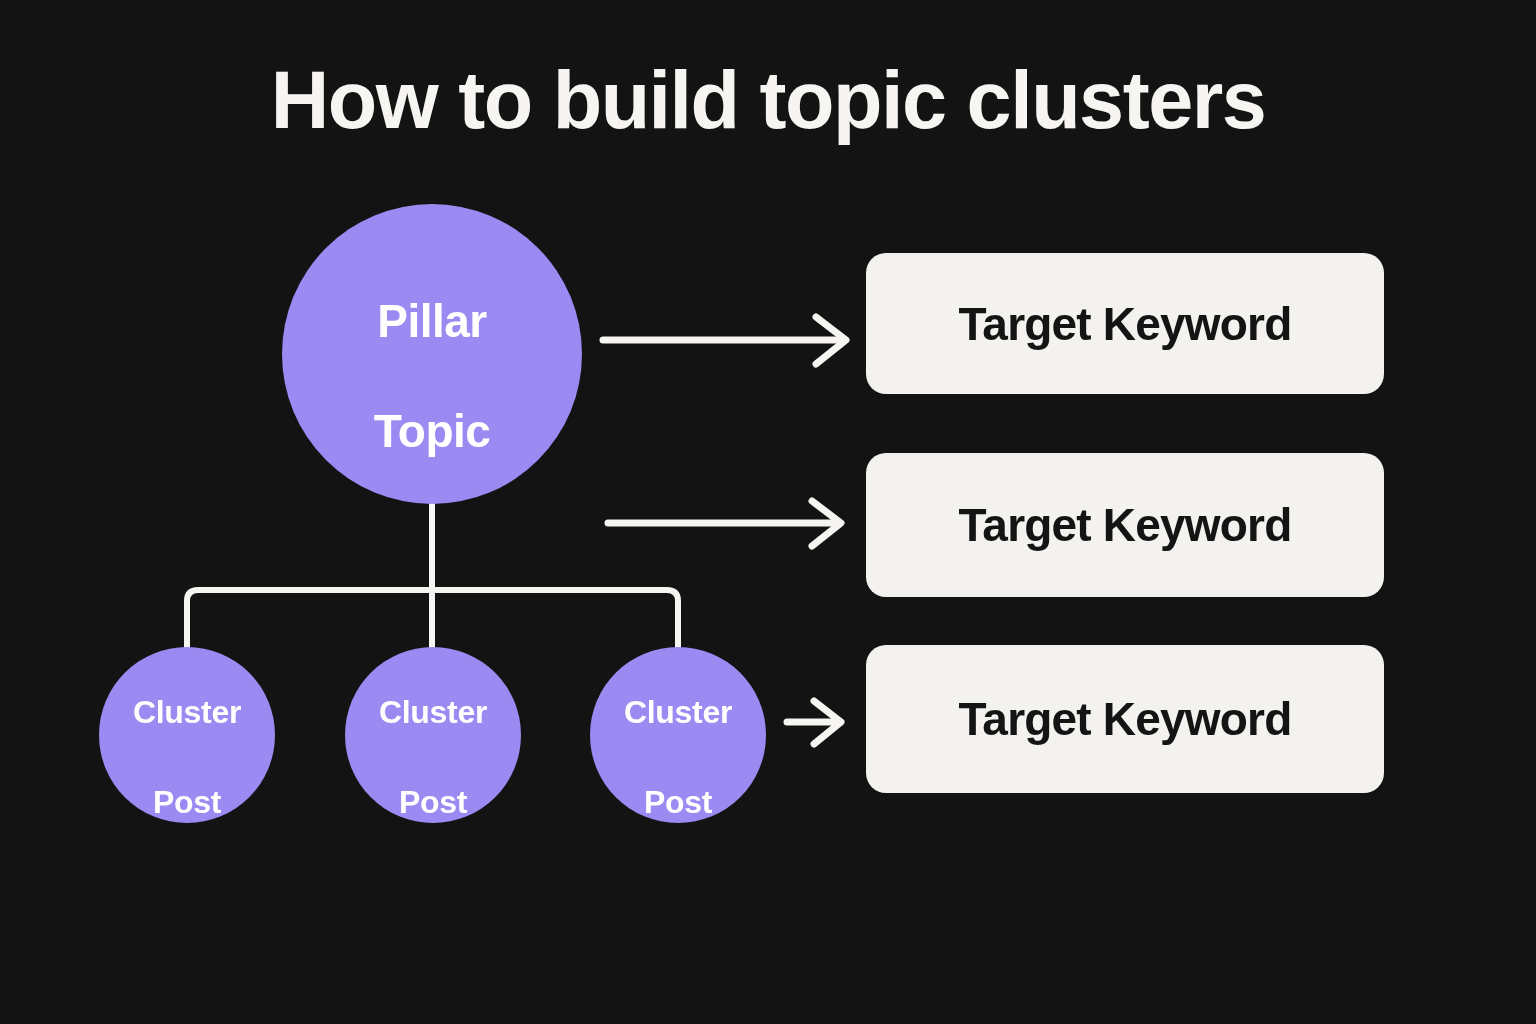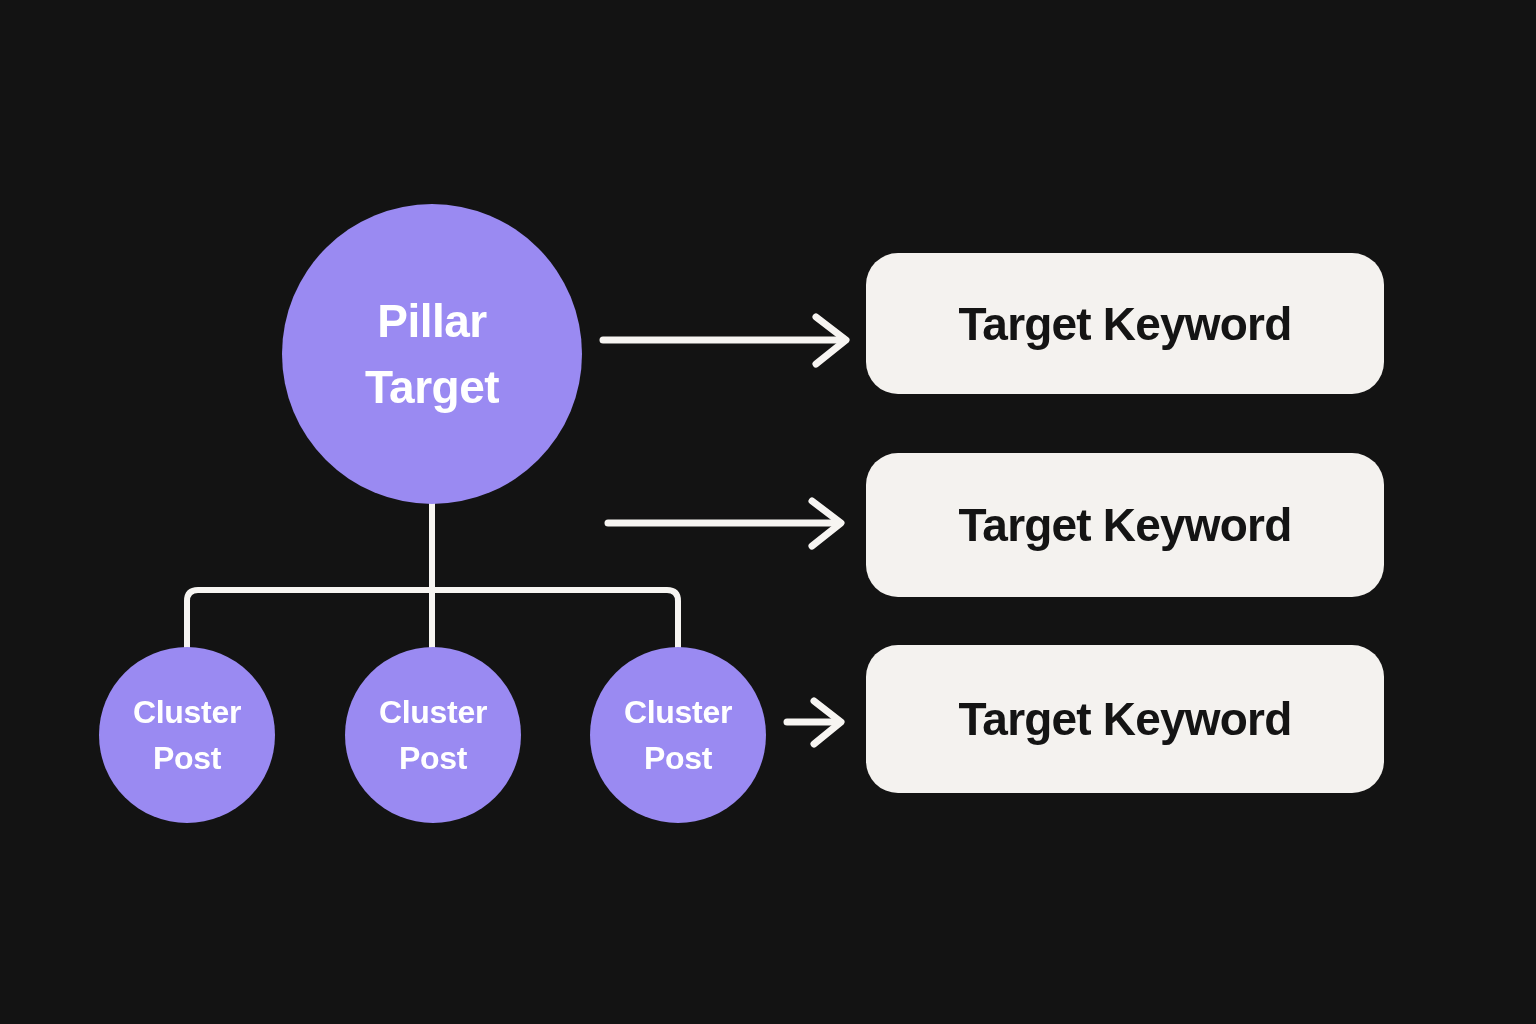--- a/index.html
+++ b/index.html
@@ -73,47 +73,48 @@
     top: 647px;
     font-size: 32px;
     line-height: 46px;
     letter-spacing: -0.3px;
     align-items: center;
   }
   #cluster-node-1 { left: 99px; }
   #cluster-node-2 { left: 345px; }
   #cluster-node-3 { left: 590px; }
 
-  .node-label { display: block; }
+  .node-label { display: block; margin-top: 44px; }
 
   
   .keyword-card {
     position: absolute;
     left: 866px;
     width: 518px;
     background: #f4f2ef;
-    border-radius: 32px;
+    border-radius: 20px;
     display: flex;
     align-items: center;
     justify-content: center;
     color: #141414;
     font-size: 46px;
     font-weight: 700;
     letter-spacing: -0.8px;
     box-sizing: border-box;
   }
   #keyword-card-1 { top: 253px; height: 141px; }
   #keyword-card-2 { top: 453px; height: 144px; }
   #keyword-card-3 { top: 645px; height: 148px; }
 </style>
 </head>
 <body>
 
 <div id="stage">
 
+  <div id="page-title">How to build topic clusters</div>
 
   <svg id="connectors" viewBox="0 0 1536 1024" width="1536" height="1024" fill="none" xmlns="http://www.w3.org/2000/svg">
 
     <g stroke="#f7f5f2" stroke-width="6" stroke-linecap="round" stroke-linejoin="round" fill="none">
 
       <path d="M 432 501 L 432 647"></path>
 
       <path d="M 187 647 L 187 601 Q 187 590 198 590 L 667 590 Q 678 590 678 601 L 678 647"></path>
     </g>
 
@@ -129,21 +130,21 @@
 
     <g stroke="#f7f5f2" stroke-width="7" stroke-linecap="round" stroke-linejoin="round" fill="none">
       <path d="M 787 722 L 836 722"></path>
       <path d="M 814 701 L 841 722 L 814 744"></path>
     </g>
   </svg>
 
   <div id="pillar-node" class="node-circle">
     <div>
       <span class="node-label">Pillar</span>
-      <span class="node-label">Target</span>
+      <span class="node-label">Topic</span>
     </div>
   </div>
 
   <div id="cluster-node-1" class="node-circle cluster-node">
     <div>
       <span class="node-label">Cluster</span>
       <span class="node-label">Post</span>
     </div>
   </div>
 

